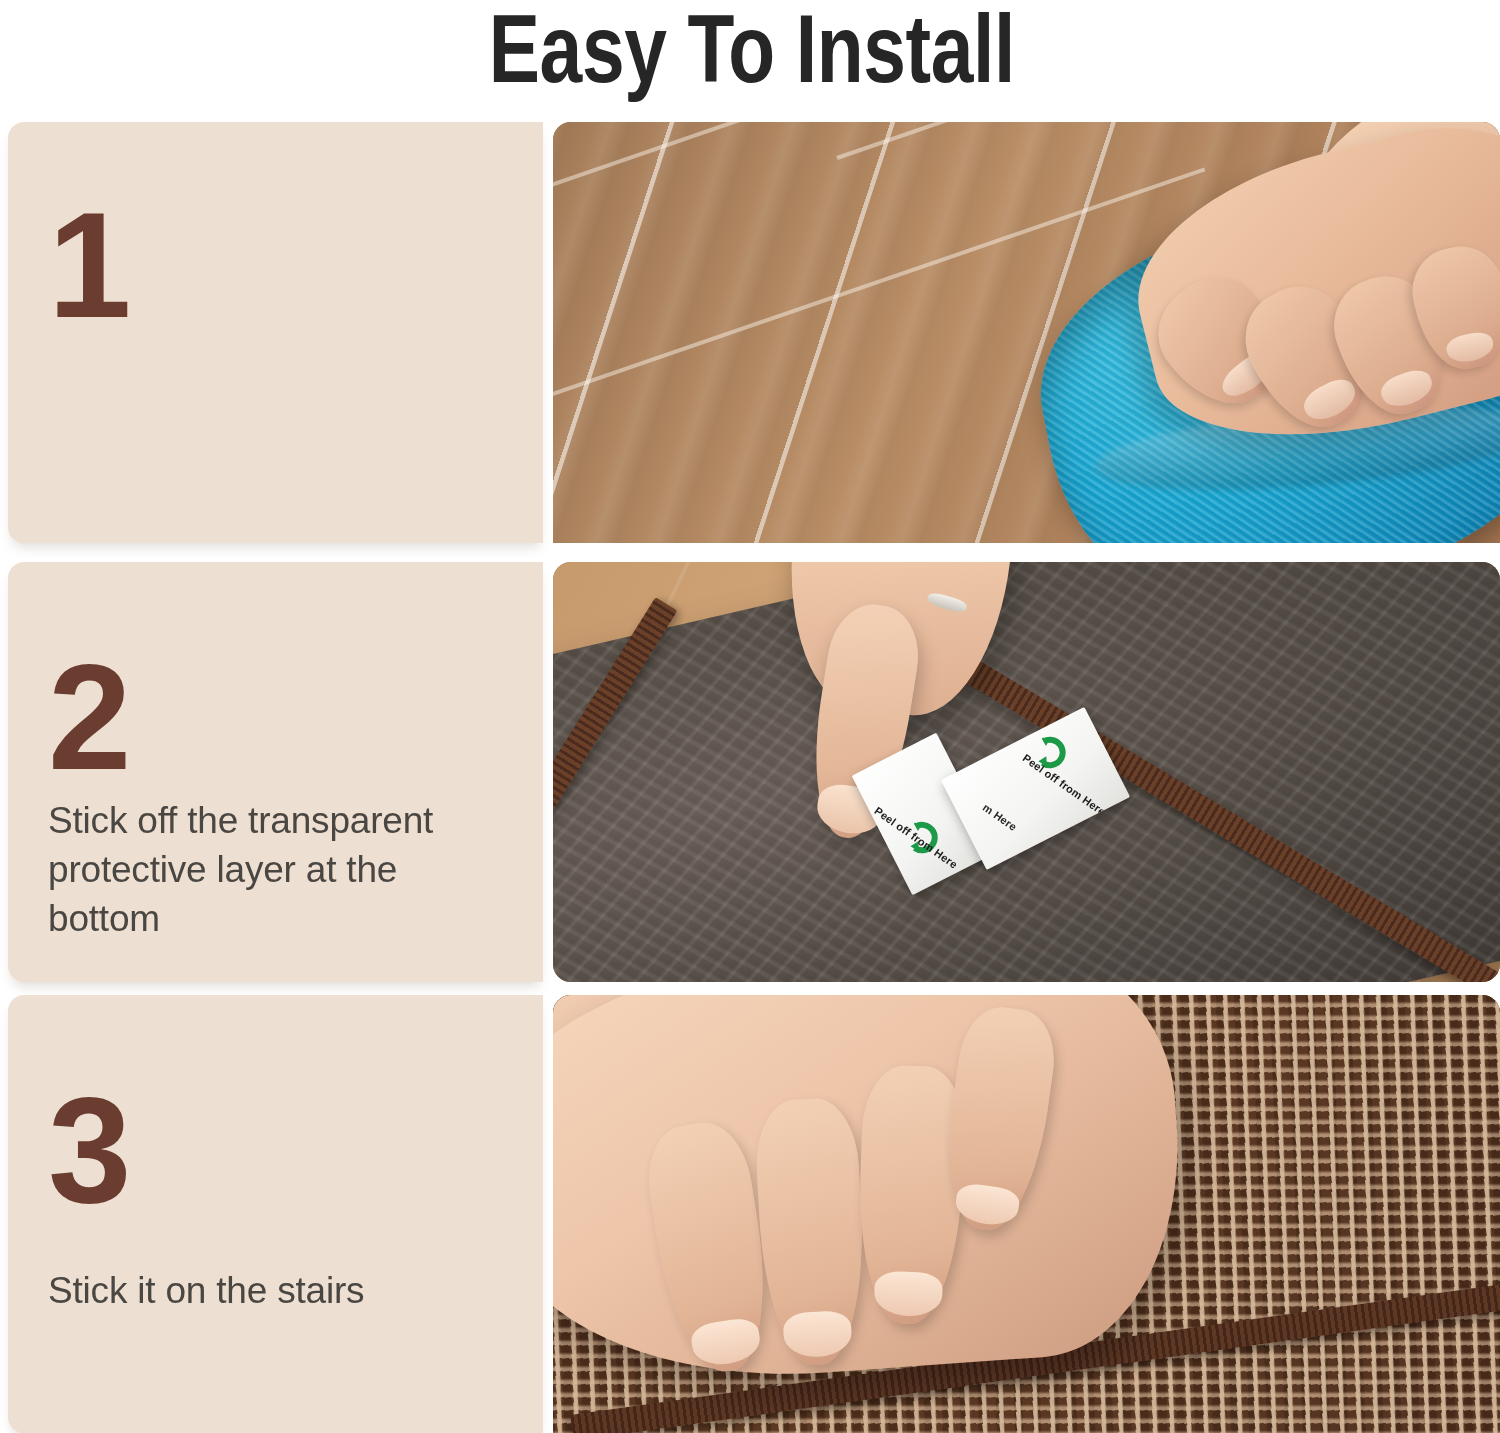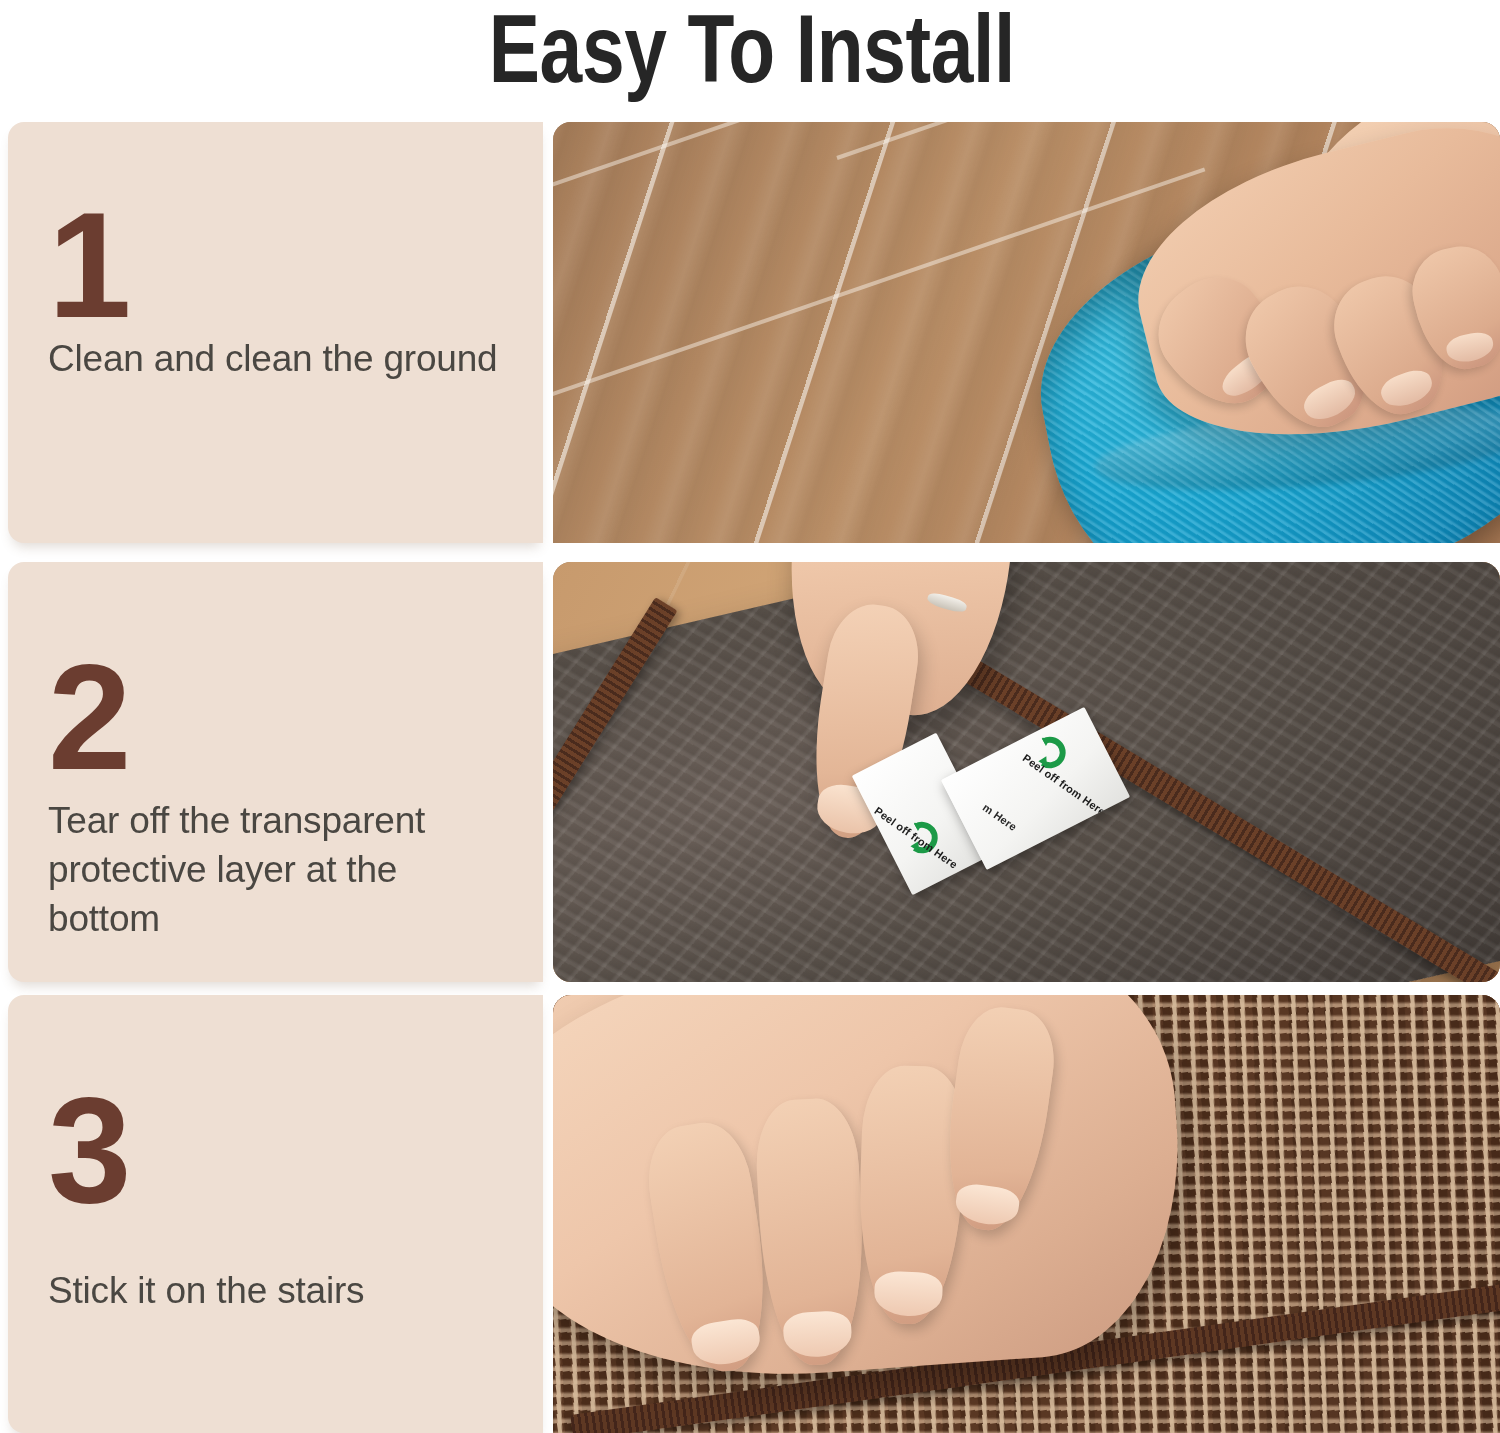--- a/index.html
+++ b/index.html
@@ -431,21 +431,20 @@
 <body>
 
 <div id="page">
 
   <div class="page-title">Easy To Install</div>
 
   <div class="step-row r1">
 
     <div class="caption-card">
       <div class="step-number">1</div>
-      <div class="step-text">Clean and clean the ground</div>
     </div>
 
     <div class="photo r1-photo">
       <div class="photo-inner">
         <div class="wood-floor"></div>
         <div class="wood-seam s1"></div>
         <div class="wood-seam s2"></div>
         <div class="wood-seam s3"></div>
 
         <div class="arm1"></div>
@@ -467,21 +466,21 @@
             </div>
         </div>
       </div>
     </div>
   </div>
 
   <div class="step-row r2">
 
     <div class="caption-card">
       <div class="step-number">2</div>
-      <div class="step-text">Tear off the transparent protective layer at the bottom</div>
+      <div class="step-text">Stick off the transparent protective layer at the bottom</div>
     </div>
 
     <div class="photo r2-photo">
       <div class="photo-inner">
         <div class="floor2"></div>
         <div class="mat2"></div>
         <div class="mat2-edge top"></div>
         <div class="mat2-edge left"></div>
 
         <div class="hand2"></div>

